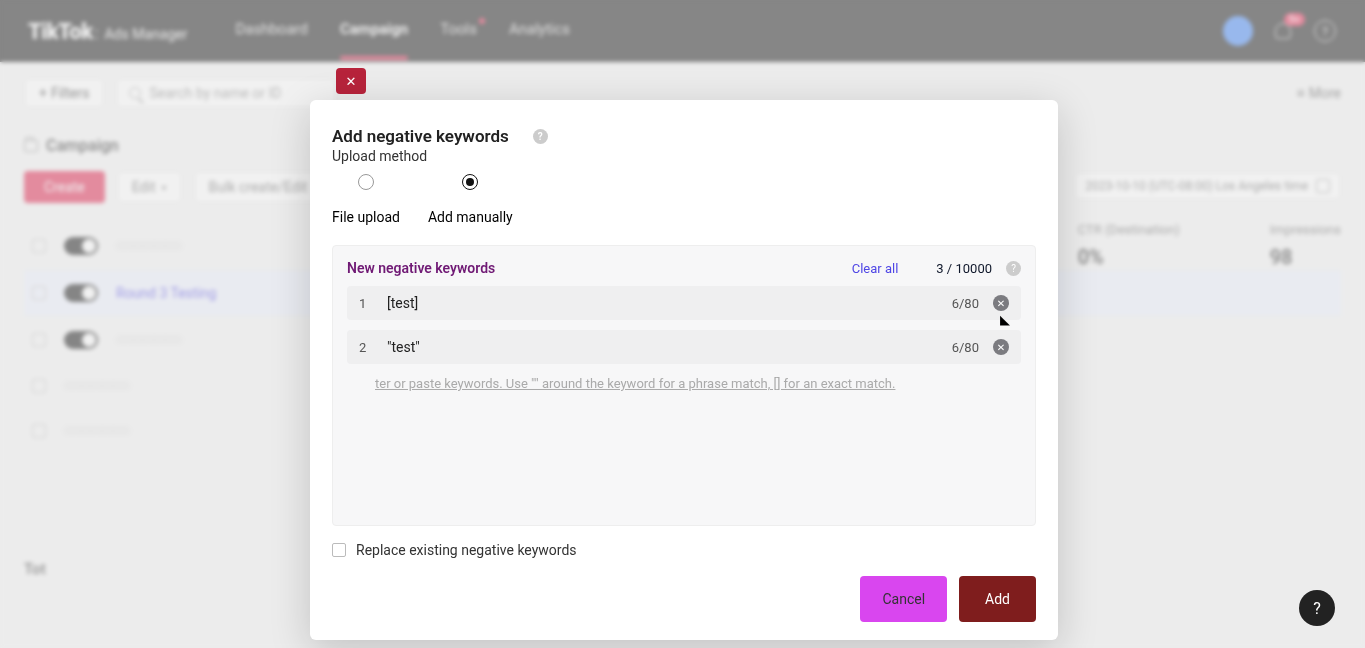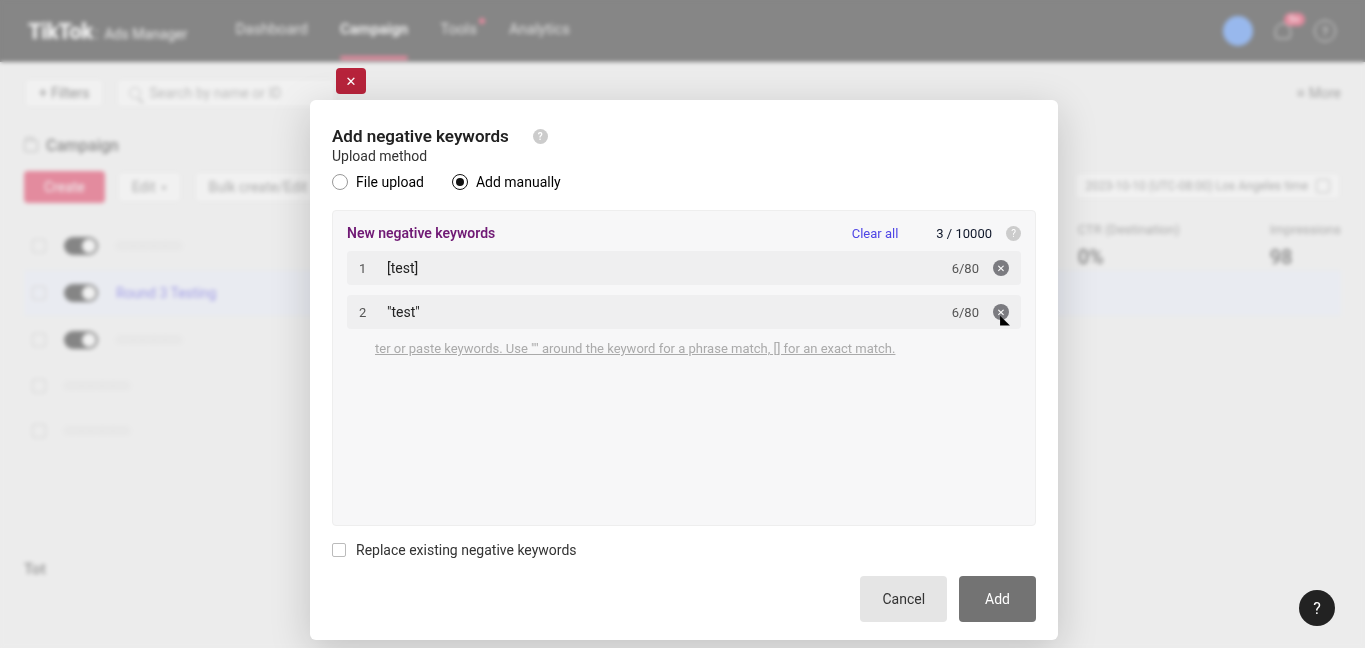--- a/index.html
+++ b/index.html
@@ -114,21 +114,21 @@
     width:748px; height:540px;
     background:#fff; border-radius:6px;
     box-shadow: 0 10px 40px rgba(0,0,0,0.18);
     display:flex; flex-direction:column;
     padding: 26px 22px 18px;
   }
   .modal-title { font-size:17px; color:#222; font-weight:600; display:flex; align-items:center; gap:24px;}
   .help-icon { width:15px;height:15px;border-radius:50%;background:#ccc;color:#fff;font-size:10px;display:inline-flex;align-items:center;justify-content:center;}
   .upload-method { margin-top:2px; font-size:14px; color:#333; }
   .radio-row { display:flex; gap:28px; margin-top:10px; align-items:center; }
-  .radio { display:flex; align-items:center; gap:8px; font-size:14px; cursor:pointer;}
+  .radio { display:flex; align-items:center; gap:19px; font-size:14px; cursor:pointer;flex-direction:column;}
   .radio-circle { width:16px;height:16px;border:1.5px solid #999;border-radius:50%; position:relative; }
   .radio.selected .radio-circle { border-color:#111; }
   .radio.selected .radio-circle::after { content:"";position:absolute;inset:3px;background:#111;border-radius:50%; }
 
   .keyword-panel {
     margin-top:20px; background:#f7f7f8; border:1px solid #eee;
     border-radius:4px; padding:14px 14px 10px; flex:1;
     display:flex; flex-direction:column;
   }
   .panel-head { display:flex; align-items:center; }
@@ -147,22 +147,22 @@
   .kw-del {
     width:16px;height:16px;border-radius:50%;background:#7b7b80;
     color:#fff; font-size:10px; display:flex;align-items:center;justify-content:center;cursor:pointer;
   }
   .kw-hint { margin-top:12px; font-size:13px; color:#aaa; padding-left:28px;text-decoration:underline;}
 
   .replace-row { margin-top:16px; display:flex; align-items:center; gap:10px; font-size:14px; color:#333;}
   .cb-box { width:14px;height:14px;border:1.5px solid #bbb;border-radius:2px; }
 
   .modal-footer { margin-top:18px; display:flex; justify-content:flex-end; gap:12px; }
-  .btn-cancel { background:#e5e5e5; color:#333; border:none; padding:9px 22px; border-radius:4px; font-size:14px; cursor:pointer;}
-  .btn-add { background:#737373; color:#fff; border:none; padding:15px 26px; border-radius:4px; font-size:14px; cursor:pointer;}
+  .btn-cancel { background:#d946ef; color:#333; border:none; padding:9px 22px; border-radius:4px; font-size:14px; cursor:pointer;}
+  .btn-add { background:#7f1d1d; color:#fff; border:none; padding:15px 26px; border-radius:4px; font-size:14px; cursor:pointer;}
 
   .help-fab {
     position:absolute; right:30px; bottom:22px;
     width:36px;height:36px;border-radius:50%;background:#222;color:#fff;
     display:flex;align-items:center;justify-content:center;font-size:16px;cursor:pointer;
   }
 
   .cursor-dot {
     position:absolute; top:312px; left:1000px;
     font-size:13px; color:#000; pointer-events:none;

